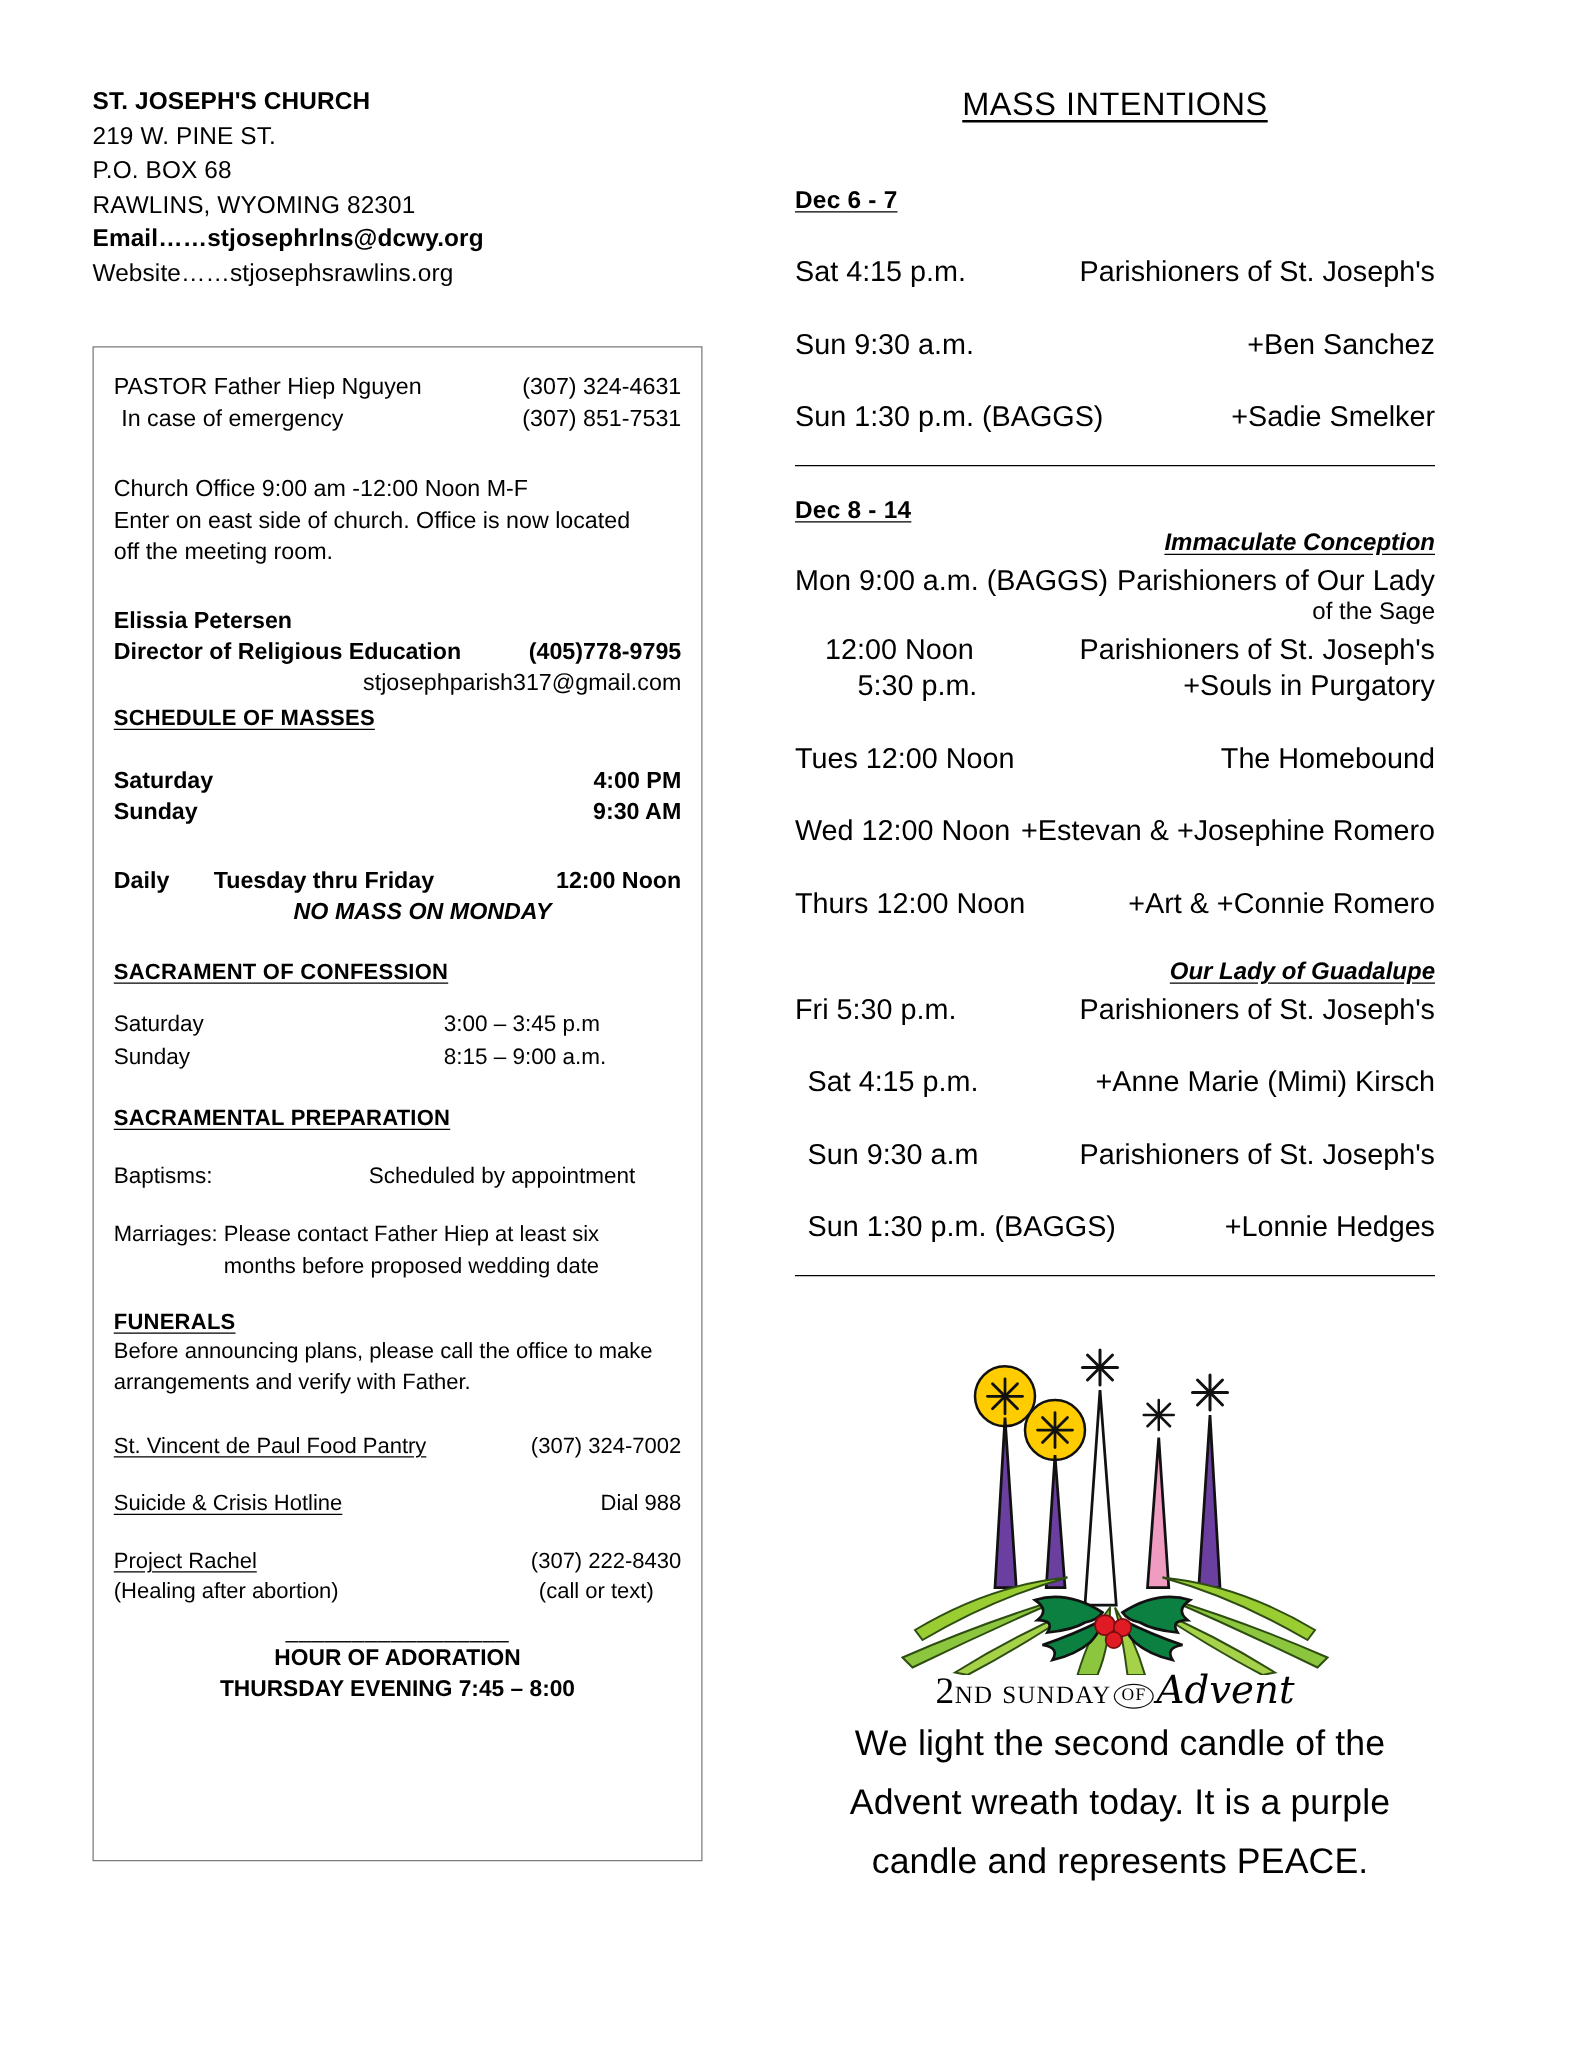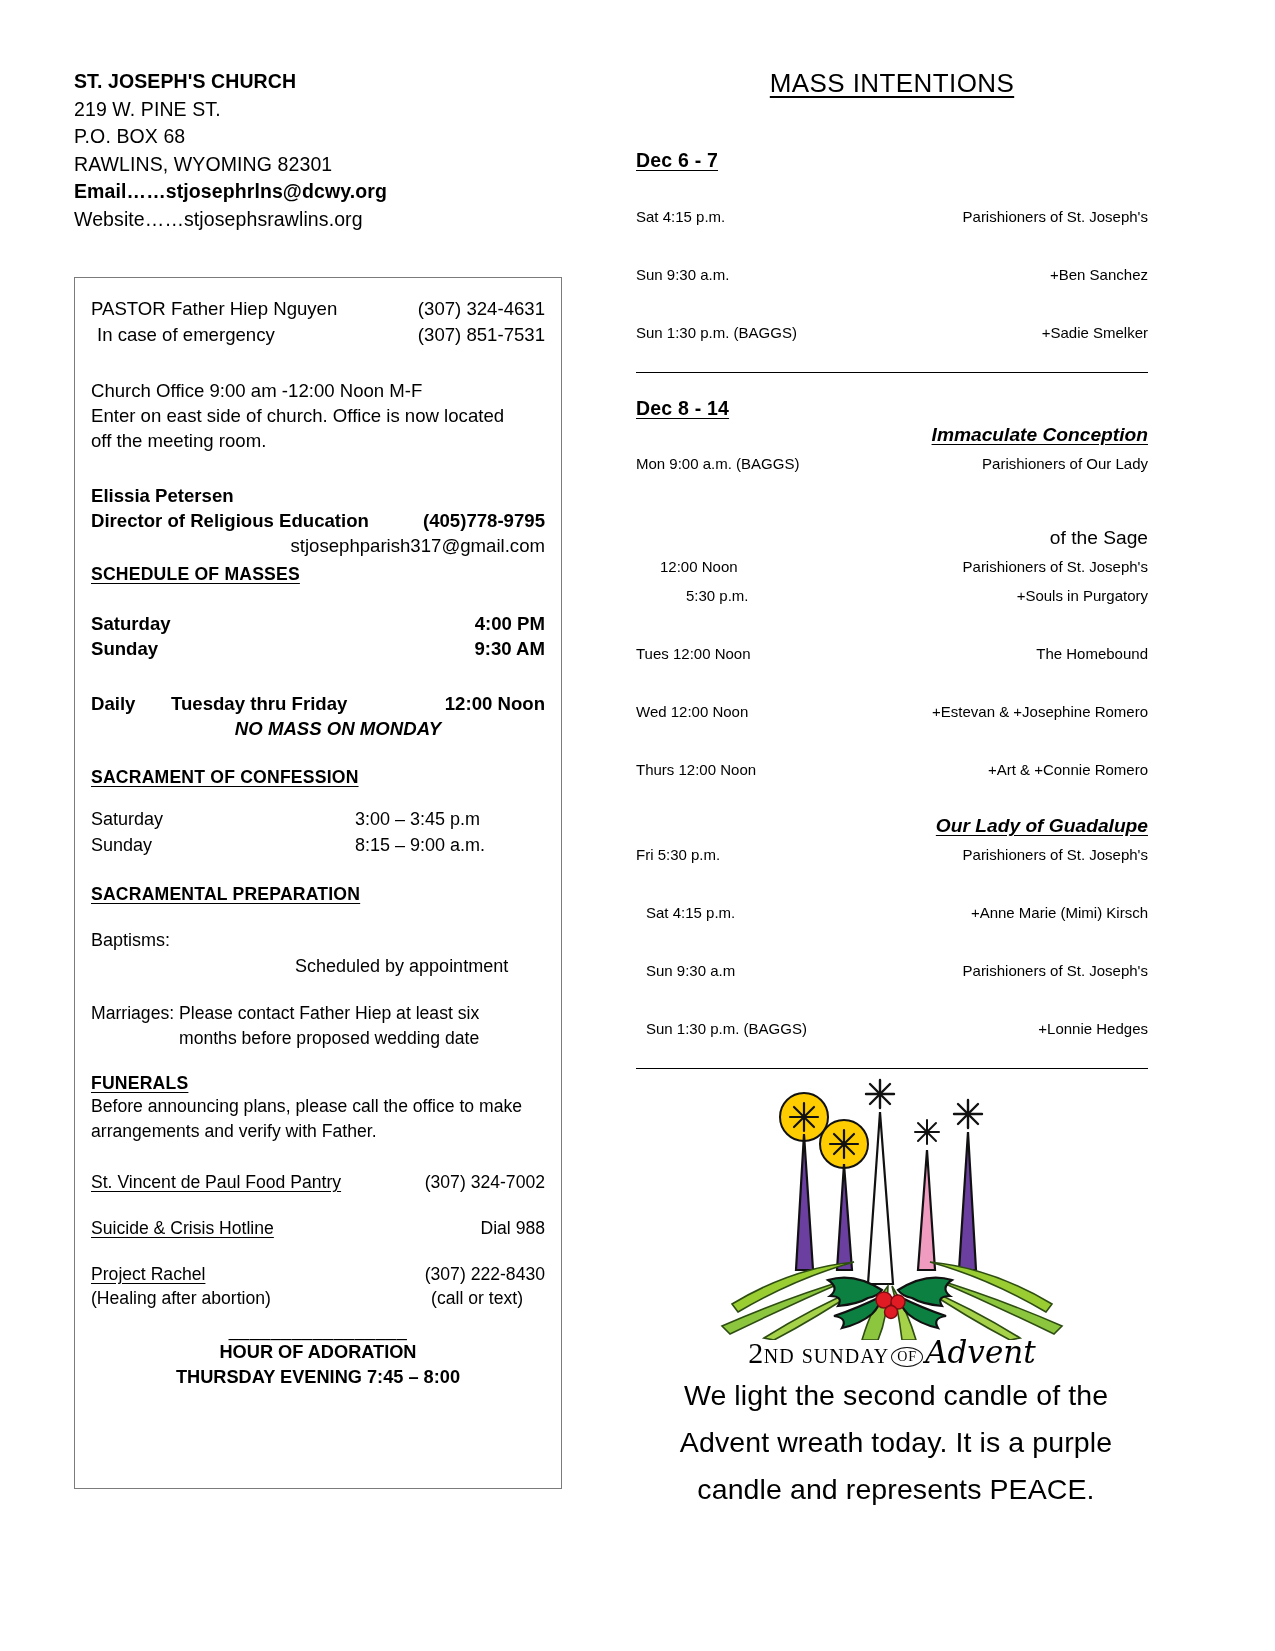--- a/index.html
+++ b/index.html
@@ -72,21 +72,21 @@
   .sched-row .t { margin-left: auto; }
 
   .daily-row { display: flex; font-weight: bold; font-size: 18.6px; line-height: 25px; }
   .daily-row .d1 { width: 80px; flex: 0 0 80px; }
   .daily-row .d2 { flex: 0 0 auto; }
   .daily-row .d3 { margin-left: auto; }
 
   .conf-row { display: flex; font-size: 18.0px; line-height: 26px; }
   .conf-row .ct { margin-left: auto; width: 190px; }
 
-  .bap-row { display: flex; font-size: 18.0px; line-height: 26px; flex-direction: column; }
+  .bap-row { display: flex; font-size: 18.0px; line-height: 26px; }
   .bap-row .bv { margin-left: auto; width: 250px; }
 
   .res-row { display: flex; font-size: 17.6px; line-height: 24px; align-items: baseline; }
   .res-row .rv { margin-left: auto; }
 
   .dashline {
     text-align: center;
     font-size: 18px;
     letter-spacing: .5px;
     line-height: 20px;
@@ -113,40 +113,40 @@
   .date-hdr {
     font-weight: bold;
     font-size: 19.5px;
     text-decoration: underline;
     text-underline-offset: 3px;
     letter-spacing: .2px;
   }
 
   .mi-row {
     display: flex;
-    font-size: 15px;
+    font-size: 23px;
     line-height: 26px;
     margin-top: 32px;
     align-items: center;
   }
   .mi-row .when { flex: 0 0 auto; }
   .mi-row .who { margin-left: auto; text-align: right; }
   .mi-tight2 { margin-top: 3px; }
 
   .feast {
     text-align: right;
     font-weight: bold;
     font-style: italic;
     font-size: 19.2px;
     text-decoration: underline;
     text-underline-offset: 3px;
     line-height: 26px;
   }
 
-  .sub-right { text-align: right; font-size: 19.2px; line-height: 26px; margin-top: 48px; }
+  .sub-right { text-align: right; font-size: 19.2px; line-height: 26px; }
 
   .hr {
     border: none;
     border-top: 1.6px solid #000;
     margin: 26px 0 0 0;
   }
 
   
   .wreath-wrap {
     position: absolute;

